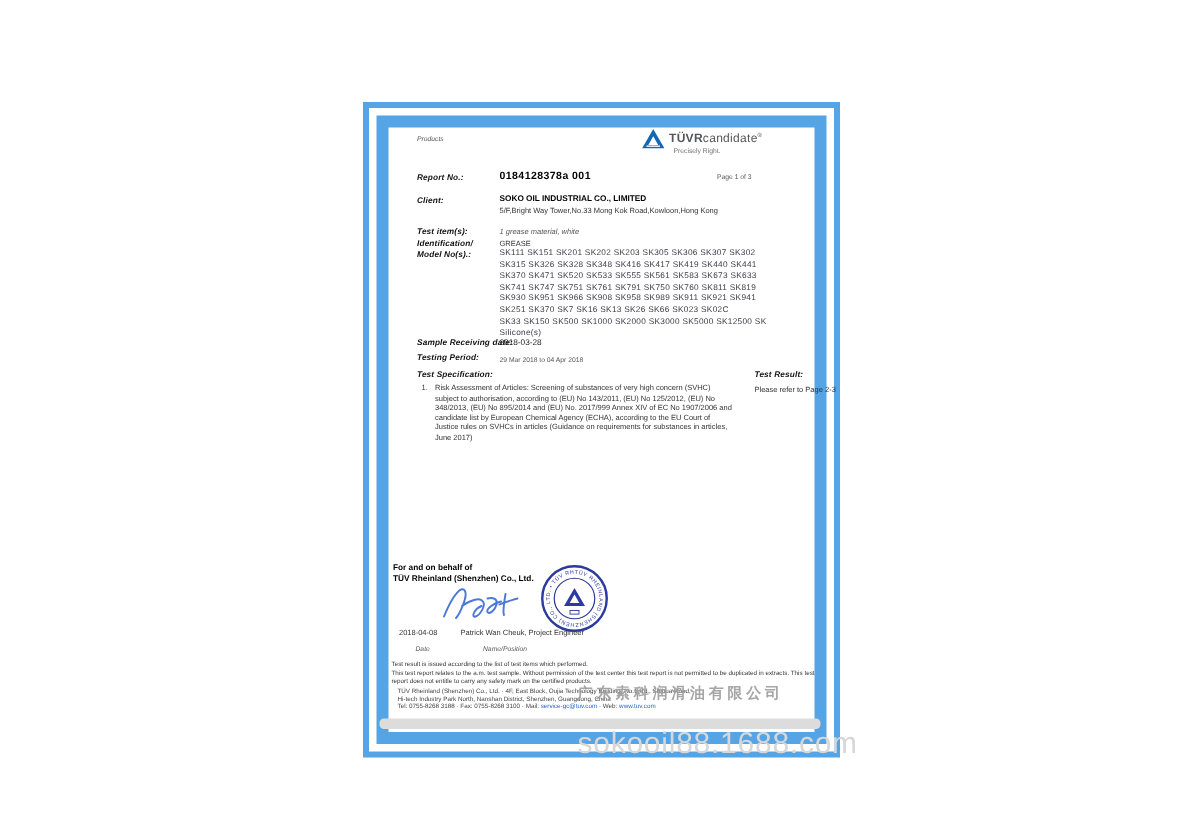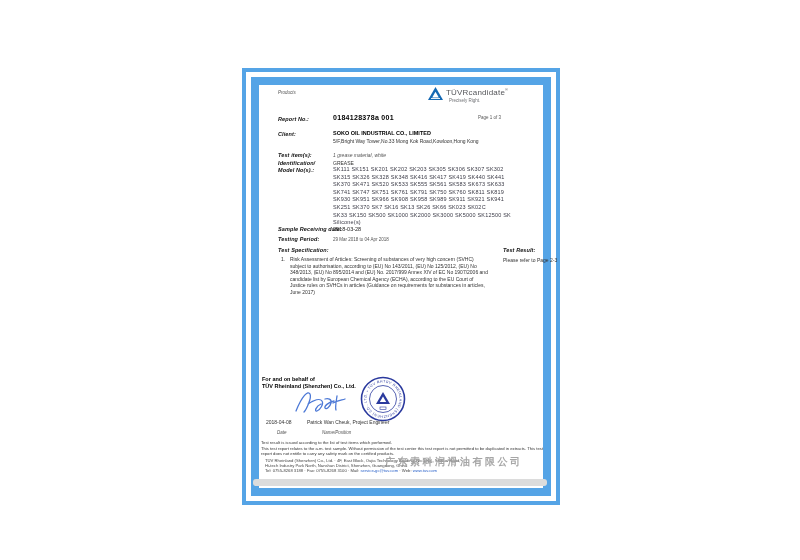--- a/index.html
+++ b/index.html
@@ -18,21 +18,21 @@
   .cap{font-size:4.5px;font-style:italic;color:#555;}
   .v7b{font-size:7px;font-weight:bold;letter-spacing:.3px;color:#000;}
   .v55b{font-size:5.5px;font-weight:bold;color:#000;}
   .v55{font-size:5.5px;color:#222;}
   .v5{font-size:5px;color:#333;}
   .v5i{font-size:5px;font-style:italic;color:#555;}
   .v45{font-size:4.5px;color:#555;}
   .v42{font-size:4.2px;color:#333;}
   .v42g{font-size:4.2px;color:#444;}
   .brand{font-size:8px;color:#55565a;letter-spacing:.2px;}
-  .brand b{font-weight:normal;}
+  .brand b{font-weight:bold;}
   .brand sup{font-size:4px;}
   .tagline{font-size:4.5px;color:#6f7074;}
   .model-lines div{font-size:5.5px;line-height:7.6px;color:#3a3a46;letter-spacing:.2px;}
   .spec-par{font-size:5px;line-height:6.6px;width:198px;color:#333;}
   .link-blue{color:#2b62c9;}
   .graybar{position:absolute;left:253px;top:479px;width:294px;height:7px;
            background:#dcdcdc;border-radius:3px;}
   .wm{position:absolute;z-index:9;}
   .wm-cn{left:385px;top:455px;font-size:10px;letter-spacing:2.5px;color:#9a9a9a;
          opacity:.88;font-family:sans-serif;font-weight:bold;white-space:nowrap;}
@@ -140,14 +140,15 @@
     <div class="abs v42g" style="left:265px;top:457.5px;">TÜV Rheinland (Shenzhen) Co., Ltd. · 4F, East Block, Oujia Technology Building, No.1 Rd., Shihua Road,</div>
     <div class="abs v42g" style="left:265px;top:462.5px;">Hi-tech Industry Park North, Nanshan District, Shenzhen, Guangdong, China</div>
     <div class="abs v42g" style="left:265px;top:467.5px;">
       <span>Tel: 0755-8268 3188 · Fax: 0755-8268 3100 · Mail: </span><span class="link-blue">service-gc@tuv.com</span><span> · Web: </span><span class="link-blue">www.tuv.com</span>
     </div>
 
     <div class="graybar"></div>
   </div>
 
   <div class="wm wm-cn">广东索科润滑油有限公司</div>
+  <div class="wm wm-url">sokooil88.1688.com</div>
 
 </div>
 
 </body></html>

